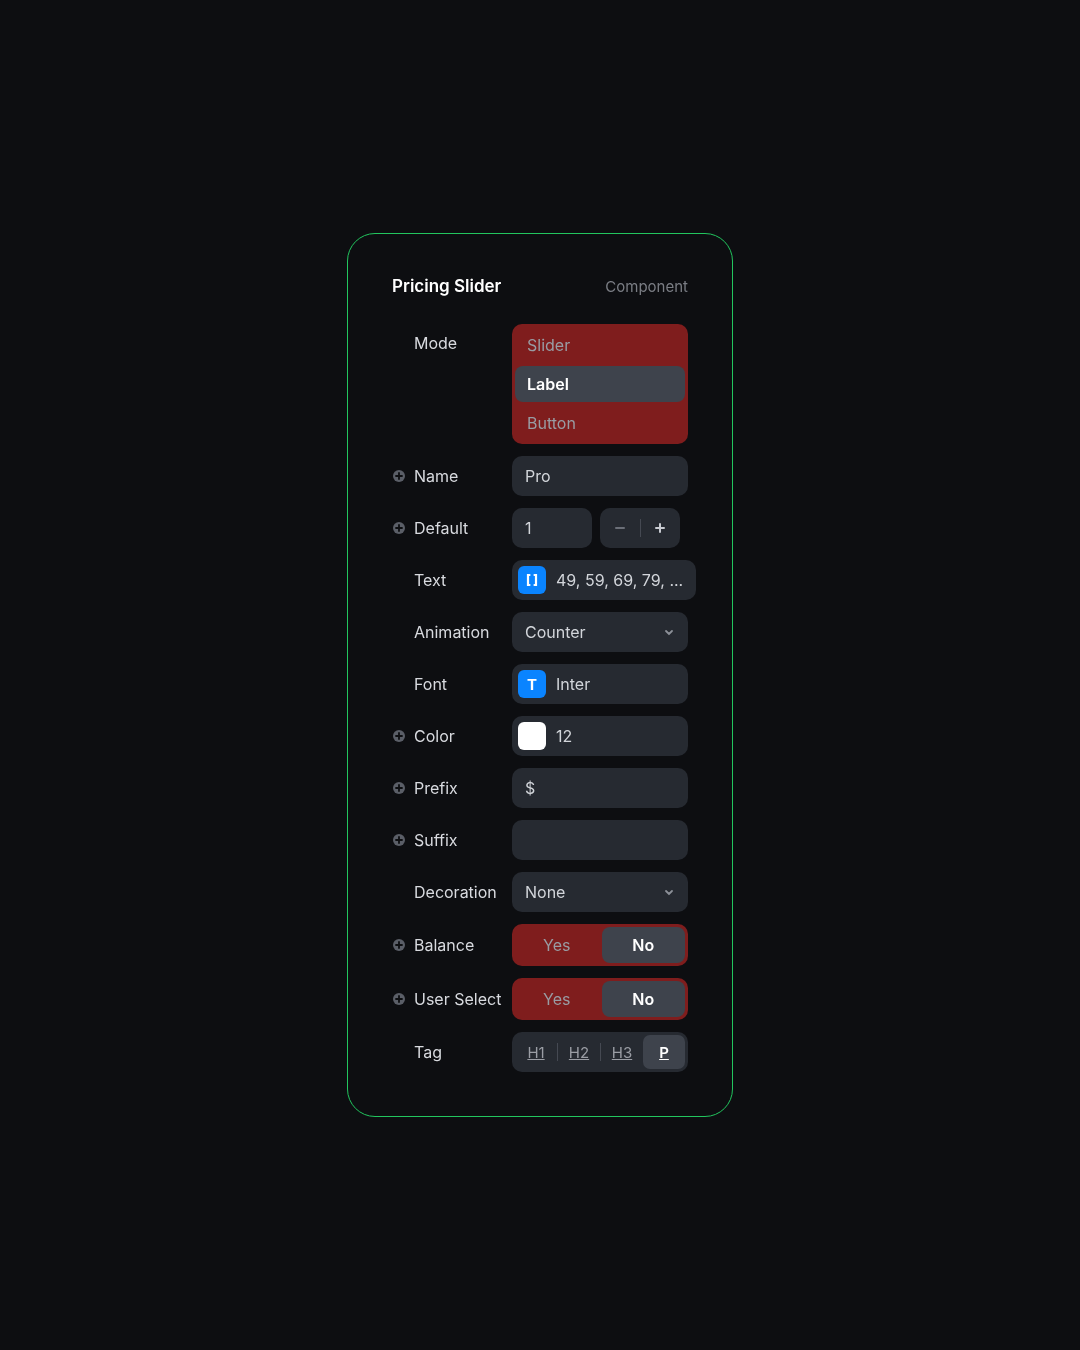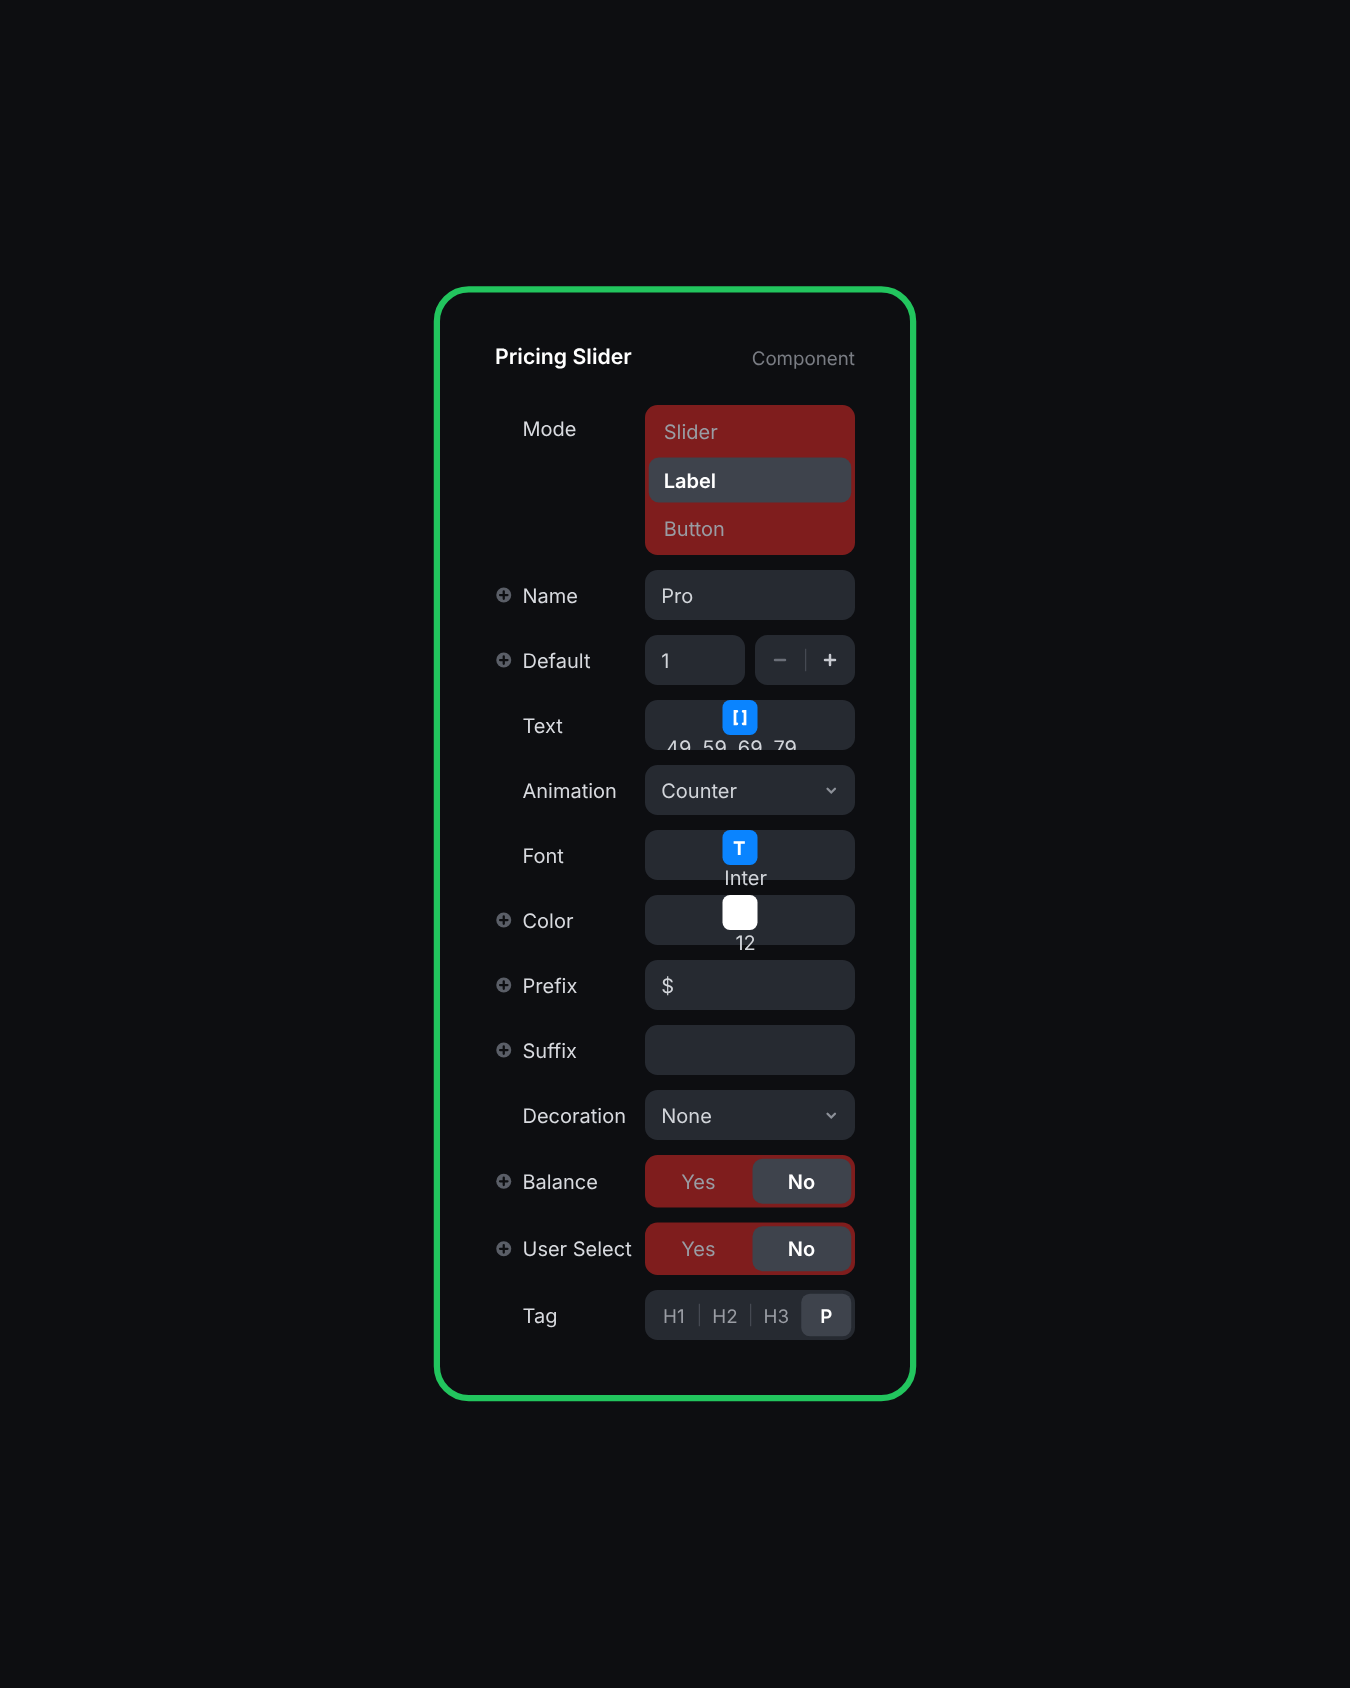--- a/index.html
+++ b/index.html
@@ -12,21 +12,21 @@
   width: 1080px;
   height: 1350px;
   background: #0d0e11;
   display: flex;
   align-items: center;
   justify-content: center;
 }
 .panel {
   width: 386px;
   background: #0d0e11;
-  border: 5px solid #22c55e;
+  border: 1px solid #22c55e;
   border-radius: 28px;
   padding: 42px 44px 44px 44px;
 }
 .panel-header {
   display: flex;
   justify-content: space-between;
   align-items: center;
   margin-bottom: 28px;
 }
 .panel-title {
@@ -156,21 +156,20 @@
   margin-right: 10px;
   flex-shrink: 0;
 }
 .tag-box.t {
   color: #fff;
   font-weight: 700;
   font-size: 15px;
 }
 .with-tag {
   padding-left: 6px;
-  flex-direction: column;
 }
 .swatch {
   width: 28px;
   height: 28px;
   background: #fff;
   border-radius: 6px;
   margin-right: 10px;
   flex-shrink: 0;
 }
 .select {
@@ -194,20 +193,21 @@
 .tag-opt {
   flex: 1;
   height: 34px;
   display: flex;
   align-items: center;
   justify-content: center;
   color: #9a9da4;
   font-size: 15px;
   cursor: pointer;
   border-radius: 7px;
+  text-decoration: underline;
 }
 .tag-opt.selected {
   background: #3e434c;
   color: #fff;
   font-weight: 600;
 }
 .tag-divider {
   width: 1px;
   height: 18px;
   background: #454952;

